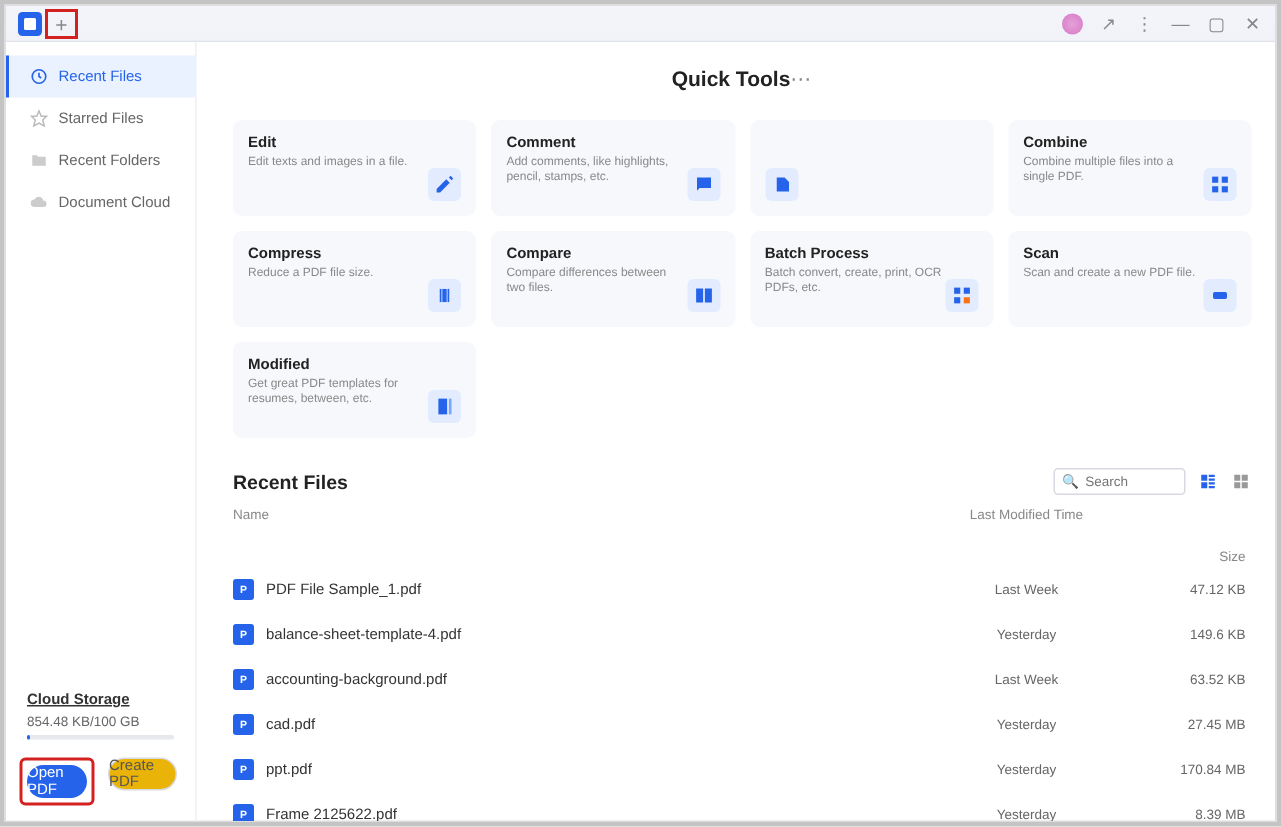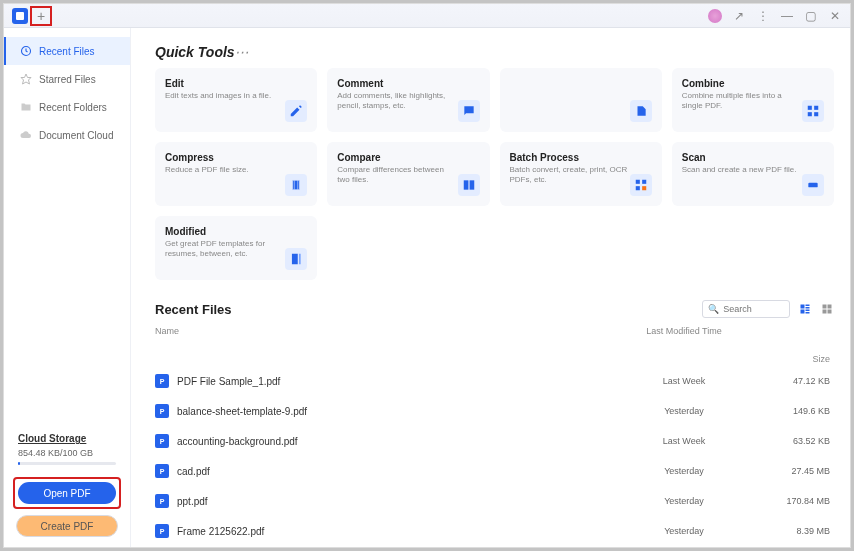--- a/index.html
+++ b/index.html
@@ -19,31 +19,31 @@
   .side-item.active { background: #eaf2ff; color: #2563eb; border-left-color: #2563eb; }
   .side-item .icon { width: 12px; height: 12px; display: flex; align-items: center; justify-content: center; font-size: 10px; }
   .side-item.active .icon { color: #2563eb; }
   .side-item .icon svg { width: 12px; height: 12px; }
   .sidebar-spacer { flex: 1; }
   .cloud-block { padding: 0 14px 8px 14px; }
   .cloud-title { font-size: 10px; color: #333; font-weight: 600; margin-bottom: 4px; text-decoration: underline; }
   .cloud-val { font-size: 9px; color: #666; margin-bottom: 4px; }
   .cloud-bar { height: 3px; background: #e6e8ee; border-radius: 2px; }
   .cloud-bar .fill { height: 100%; width: 2%; background: #2563eb; border-radius: 2px; }
-  .btn-group { padding: 4px 9px 10px 9px; display: flex; flex-direction: column; gap: 6px; }
+  .btn-group { padding: 4px 9px 10px 9px; display: flex; flex-direction: row; gap: 6px; }
   .open-wrap { border: 2px solid #d52020; padding: 3px; border-radius: 4px; }
   .btn { border-radius: 13px; height: 22px; display: flex; align-items: center; justify-content: center; font-size: 10px; cursor: pointer; }
   .btn-primary { background: #2563eb; color: #fff; }
-  .btn-outline { background: #fdba74; color: #555; border: 1px solid #d8dae2; margin: 0 3px; }
+  .btn-outline { background: #eab308; color: #555; border: 1px solid #d8dae2; margin: 0 3px; }
   .main { flex: 1; padding: 16px 16px 0 24px; overflow-y: auto; }
-  .section-head { display: flex; justify-content: flex-start; align-items: center; margin-bottom: 8px; font-style: italic; }
+  .section-head { display: flex; justify-content: center; align-items: center; margin-bottom: 20px; }
   .section-title { font-size: 14px; font-weight: 700; color: #222; }
   .more-dots { color: #888; font-size: 14px; cursor: pointer; letter-spacing: 1px; }
   .tools-grid { display: grid; grid-template-columns: repeat(4, 1fr); gap: 10px; margin-bottom: 20px; }
-  .tool-card { background: #f7f8fb; border-radius: 6px; padding: 10px 10px; height: 64px; display: flex; justify-content: flex-end; position: relative; cursor: pointer; }
+  .tool-card { background: #f7f8fb; border-radius: 6px; padding: 10px 10px; height: 64px; display: flex; justify-content: space-between; position: relative; cursor: pointer; }
   .tool-text { flex: 1; }
   .tool-title { font-size: 10px; font-weight: 600; color: #222; margin-bottom: 2px; }
   .tool-desc { font-size: 8px; color: #888; line-height: 1.3; }
   .tool-icon { width: 22px; height: 22px; background: #e3ecff; border-radius: 4px; align-self: flex-end; display: flex; align-items: center; justify-content: center; color: #2563eb; }
   .tool-icon svg { width: 14px; height: 14px; }
   .recent-head { display: flex; align-items: center; justify-content: space-between; margin-bottom: 6px; }
   .recent-title { font-size: 13px; font-weight: 700; color: #222; }
   .recent-tools { display: flex; align-items: center; gap: 8px; }
   .search-box { width: 88px; height: 18px; border: 1px solid #d8dae2; border-radius: 3px; display: flex; align-items: center; padding: 0 5px; gap: 4px; }
   .search-box input { border: none; outline: none; width: 100%; font-size: 9px; color: #555; }
@@ -274,21 +274,21 @@
       </div>
       <div id="file-list">
           <div class="file-row">
             <div class="file-icon">P</div>
             <div class="file-name">PDF File Sample_1.pdf</div>
             <div class="file-mod">Last Week</div>
             <div class="file-size">47.12 KB</div>
           </div>
           <div class="file-row">
             <div class="file-icon">P</div>
-            <div class="file-name">balance-sheet-template-9.pdf</div>
+            <div class="file-name">balance-sheet-template-4.pdf</div>
             <div class="file-mod">Yesterday</div>
             <div class="file-size">149.6 KB</div>
           </div>
           <div class="file-row">
             <div class="file-icon">P</div>
             <div class="file-name">accounting-background.pdf</div>
             <div class="file-mod">Last Week</div>
             <div class="file-size">63.52 KB</div>
           </div>
           <div class="file-row">

